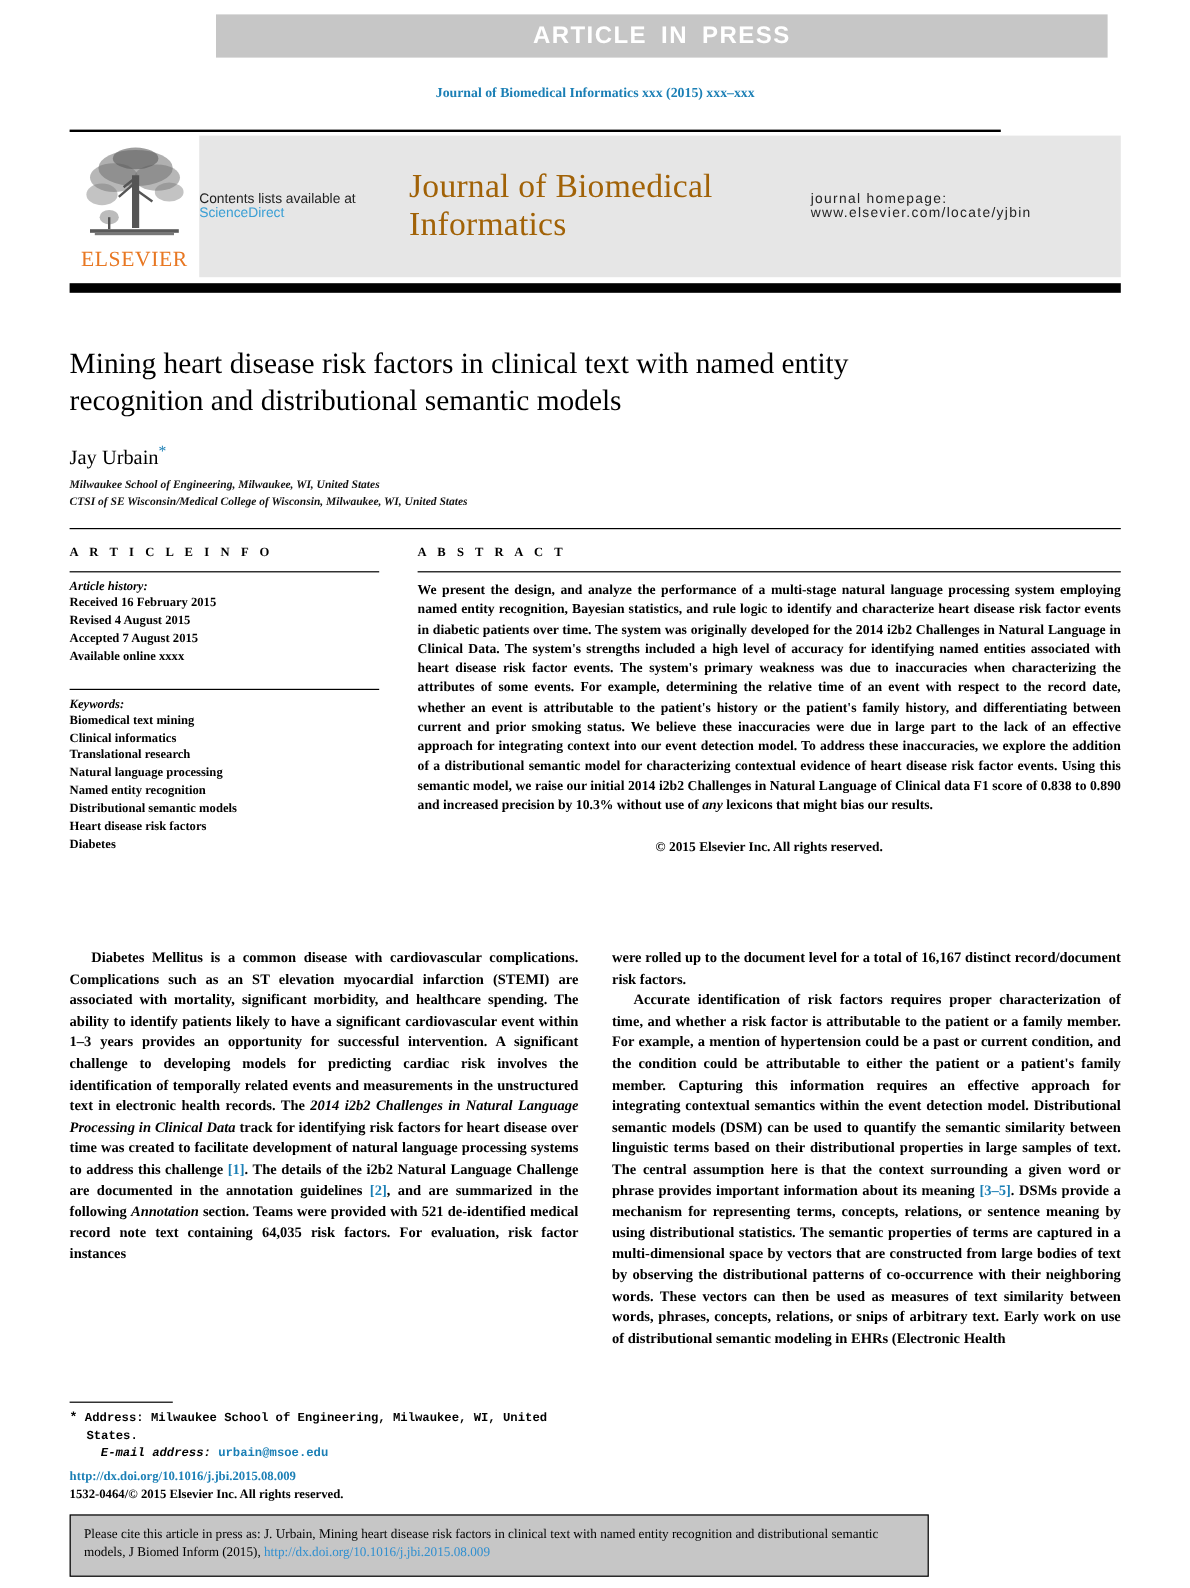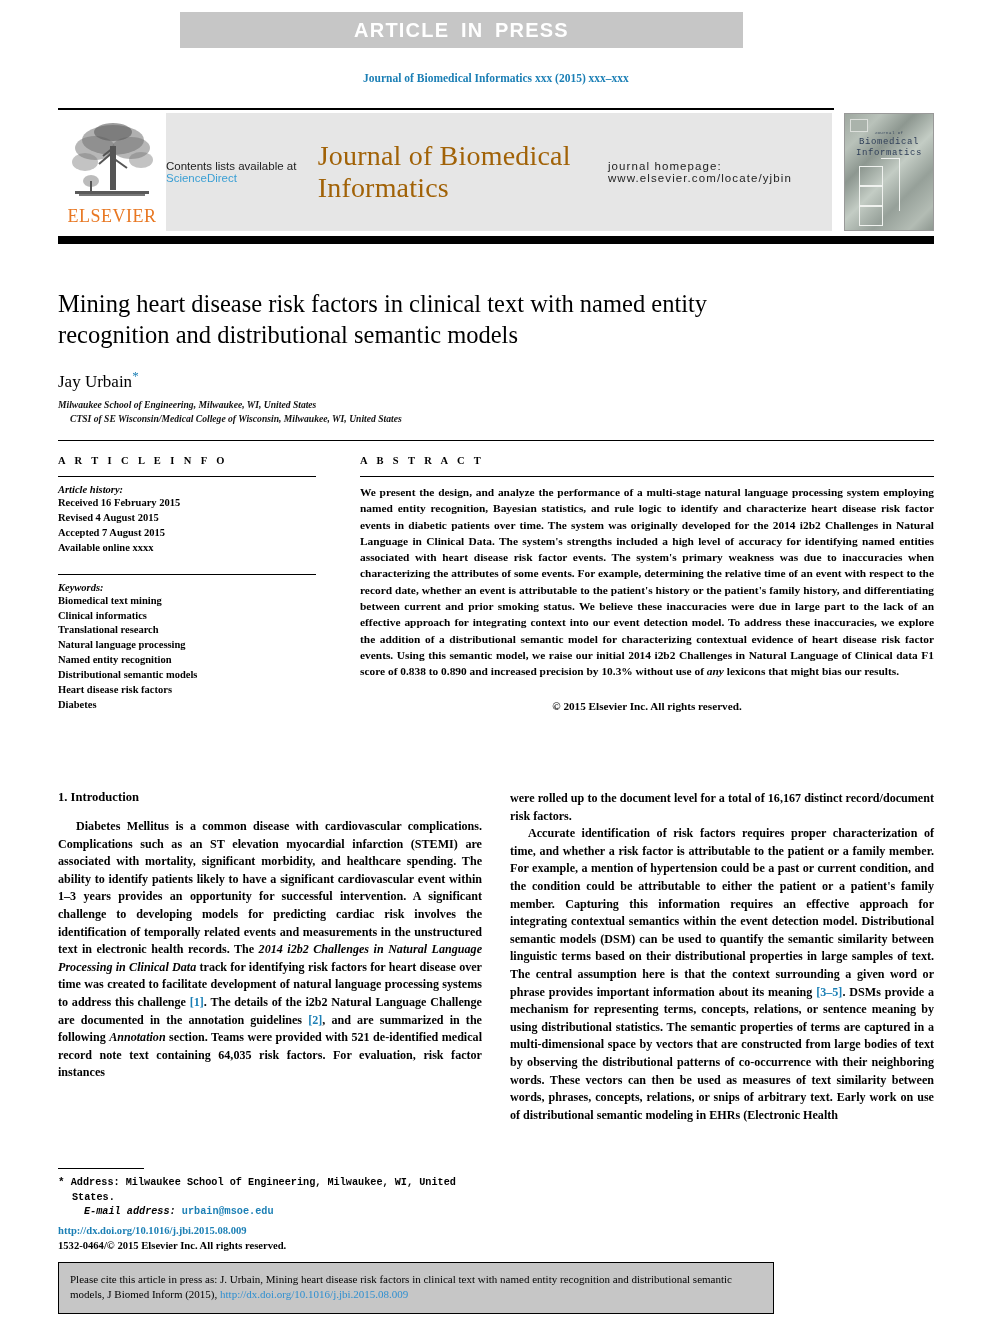--- a/index.html
+++ b/index.html
@@ -14,21 +14,21 @@
     color: #000;
     position: relative;
     overflow: hidden;
   }
 
   
   .aip-banner {
     position: absolute;
     left: 180px;
     top: 12px;
-    width: 563px;
+    width: 743px;
     height: 36px;
     background: #c6c6c6;
     display: flex;
     align-items: center;
     justify-content: center;
   }
   .aip-banner span {
     font-family: "Liberation Sans", sans-serif;
     font-weight: bold;
     font-size: 20px;
@@ -186,21 +186,21 @@
 
   
   .info-abstract {
     position: absolute;
     left: 58px;
     top: 455px;
     width: 876px;
     display: flex;
   }
   .col-info { width: 258px; flex: 0 0 258px; }
-  .col-abstract { flex: 1 1 auto; margin-left: 44px; }
+  .col-abstract { flex: 1 1 auto; margin-left: 32px; }
 
   .sec-head {
     font-family: "Liberation Serif", serif;
     font-weight: bold;
     font-size: 10.5px;
     letter-spacing: 3.4px;
     margin-bottom: 10px;
   }
   .sec-rule { border-top: 1.4px solid #000; margin-bottom: 7px; }
 
@@ -337,42 +337,32 @@
     </div>
 
     <div class="masthead-center">
       <div class="contents-line">
         <span>Contents lists available at </span><a href="#">ScienceDirect</a>
       </div>
       <div class="journal-title">Journal of Biomedical Informatics</div>
       <div class="homepage-line">journal homepage: www.elsevier.com/locate/yjbin</div>
     </div>
 
-    <div class="cover-thumb">
-      <div class="cv-tag"></div>
-      <div class="cv-journal">Journal of</div>
-      <div class="cv-t1">Biomedical</div>
-      <div class="cv-t2">Informatics</div>
-      <div class="cv-box" style="left:14px; top:52px; width:22px; height:18px;"></div>
-      <div class="cv-box" style="left:14px; top:72px; width:22px; height:18px;"></div>
-      <div class="cv-box" style="left:14px; top:92px; width:22px; height:18px;"></div>
-      <div class="cv-box" style="left:36px; top:44px; width:18px; height:52px; border-left:none; border-bottom:none;"></div>
-    </div>
 
   </div>
   <div class="masthead-rule-bottom"></div>
 </div>
 
 <div class="title-block">
   <h1 class="paper-title">Mining heart disease risk factors in clinical text with named entity recognition and distributional semantic models</h1>
   <div class="author-line">
     <span>Jay Urbain</span><span class="corr">*</span>
   </div>
   <div class="affil">Milwaukee School of Engineering, Milwaukee, WI, United States</div>
-  <div class="affil" style="margin-top:0;margin-left:12px;">CTSI of SE Wisconsin/Medical College of Wisconsin, Milwaukee, WI, United States</div>
+  <div class="affil" style="margin-top:0;">CTSI of SE Wisconsin/Medical College of Wisconsin, Milwaukee, WI, United States</div>
   <div class="title-rule"></div>
 </div>
 
 <div class="info-abstract">
 
   <div class="col-info">
     <div class="sec-head">A R T I C L E    I N F O</div>
     <div class="sec-rule"></div>
     <div class="info-sub">Article history:</div>
     <div class="info-list">
@@ -401,21 +391,20 @@
     <div class="sec-rule"></div>
     <div class="abstract-text"><span>We present the design, and analyze the performance of a multi-stage natural language processing system employing named entity recognition, Bayesian statistics, and rule logic to identify and characterize heart disease risk factor events in diabetic patients over time. The system was originally developed for the 2014 i2b2 Challenges in Natural Language in Clinical Data. The system's strengths included a high level of accuracy for identifying named entities associated with heart disease risk factor events. The system's primary weakness was due to inaccuracies when characterizing the attributes of some events. For example, determining the relative time of an event with respect to the record date, whether an event is attributable to the patient's history or the patient's family history, and differentiating between current and prior smoking status. We believe these inaccuracies were due in large part to the lack of an effective approach for integrating context into our event detection model. To address these inaccuracies, we explore the addition of a distributional semantic model for characterizing contextual evidence of heart disease risk factor events. Using this semantic model, we raise our initial 2014 i2b2 Challenges in Natural Language of Clinical data F1 score of 0.838 to 0.890 and increased precision by 10.3% without use of </span><span class="ital">any</span><span> lexicons that might bias our results.</span></div>
     <div class="copyright">© 2015 Elsevier Inc. All rights reserved.</div>
   </div>
 
 </div>
 
 <div class="body-cols">
 
   <div class="bcol">
-    <div class="h2">1. Introduction</div>
     <p class="para"><span>Diabetes Mellitus is a common disease with cardiovascular complications. Complications such as an ST elevation myocardial infarction (STEMI) are associated with mortality, significant morbidity, and healthcare spending. The ability to identify patients likely to have a significant cardiovascular event within 1–3 years provides an opportunity for successful intervention. A significant challenge to developing models for predicting cardiac risk involves the identification of temporally related events and measurements in the unstructured text in electronic health records. The </span><span class="ital">2014 i2b2 Challenges in Natural Language Processing in Clinical Data</span><span> track for identifying risk factors for heart disease over time was created to facilitate development of natural language processing systems to address this challenge </span><span class="ref">[1]</span><span>. The details of the i2b2 Natural Language Challenge are documented in the annotation guidelines </span><span class="ref">[2]</span><span>, and are summarized in the following </span><span class="ital">Annotation</span><span> section. Teams were provided with 521 de-identified medical record note text containing 64,035 risk factors. For evaluation, risk factor instances</span></p>
   </div>
 
   <div class="bcol">
     <p class="para noindent">were rolled up to the document level for a total of 16,167 distinct record/document risk factors.</p>
     <p class="para"><span>Accurate identification of risk factors requires proper characterization of time, and whether a risk factor is attributable to the patient or a family member. For example, a mention of hypertension could be a past or current condition, and the condition could be attributable to either the patient or a patient's family member. Capturing this information requires an effective approach for integrating contextual semantics within the event detection model. Distributional semantic models (DSM) can be used to quantify the semantic similarity between linguistic terms based on their distributional properties in large samples of text. The central assumption here is that the context surrounding a given word or phrase provides important information about its meaning </span><span class="ref">[3–5]</span><span>. DSMs provide a mechanism for representing terms, concepts, relations, or sentence meaning by using distributional statistics. The semantic properties of terms are captured in a multi-dimensional space by vectors that are constructed from large bodies of text by observing the distributional patterns of co-occurrence with their neighboring words. These vectors can then be used as measures of text similarity between words, phrases, concepts, relations, or snips of arbitrary text. Early work on use of distributional semantic modeling in EHRs (Electronic Health</span></p>
   </div>
 
 </div>
 

